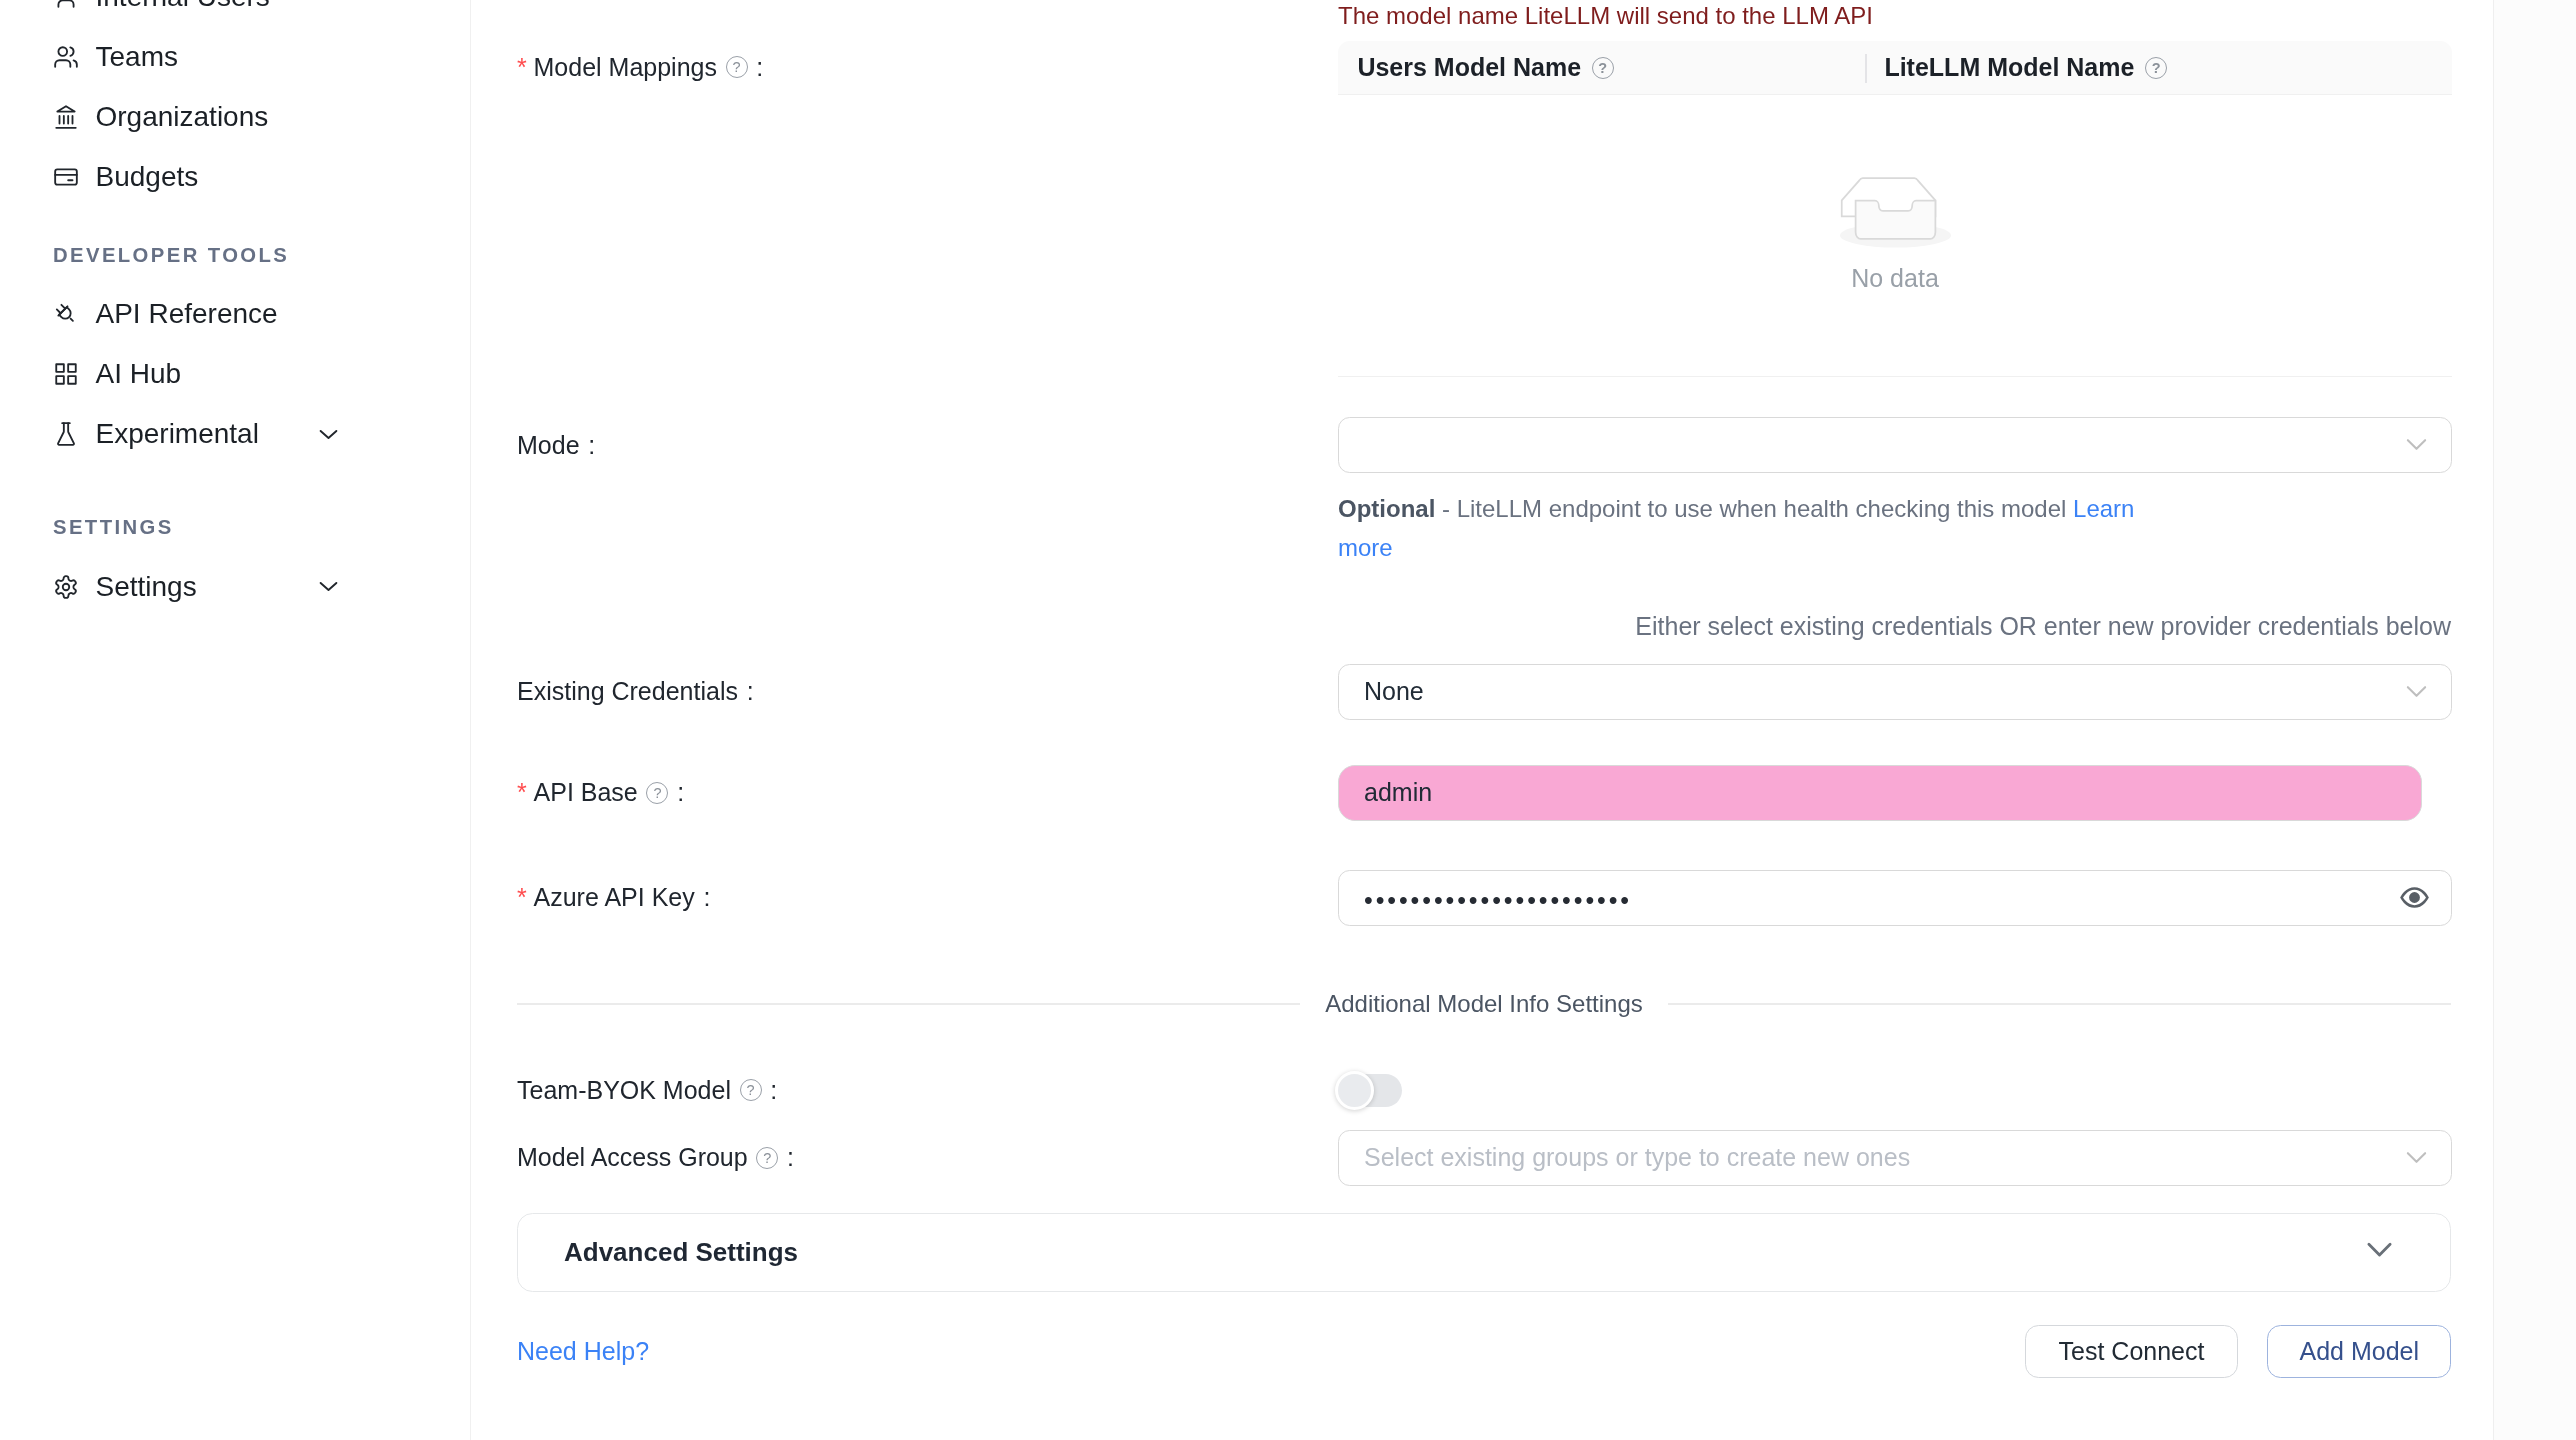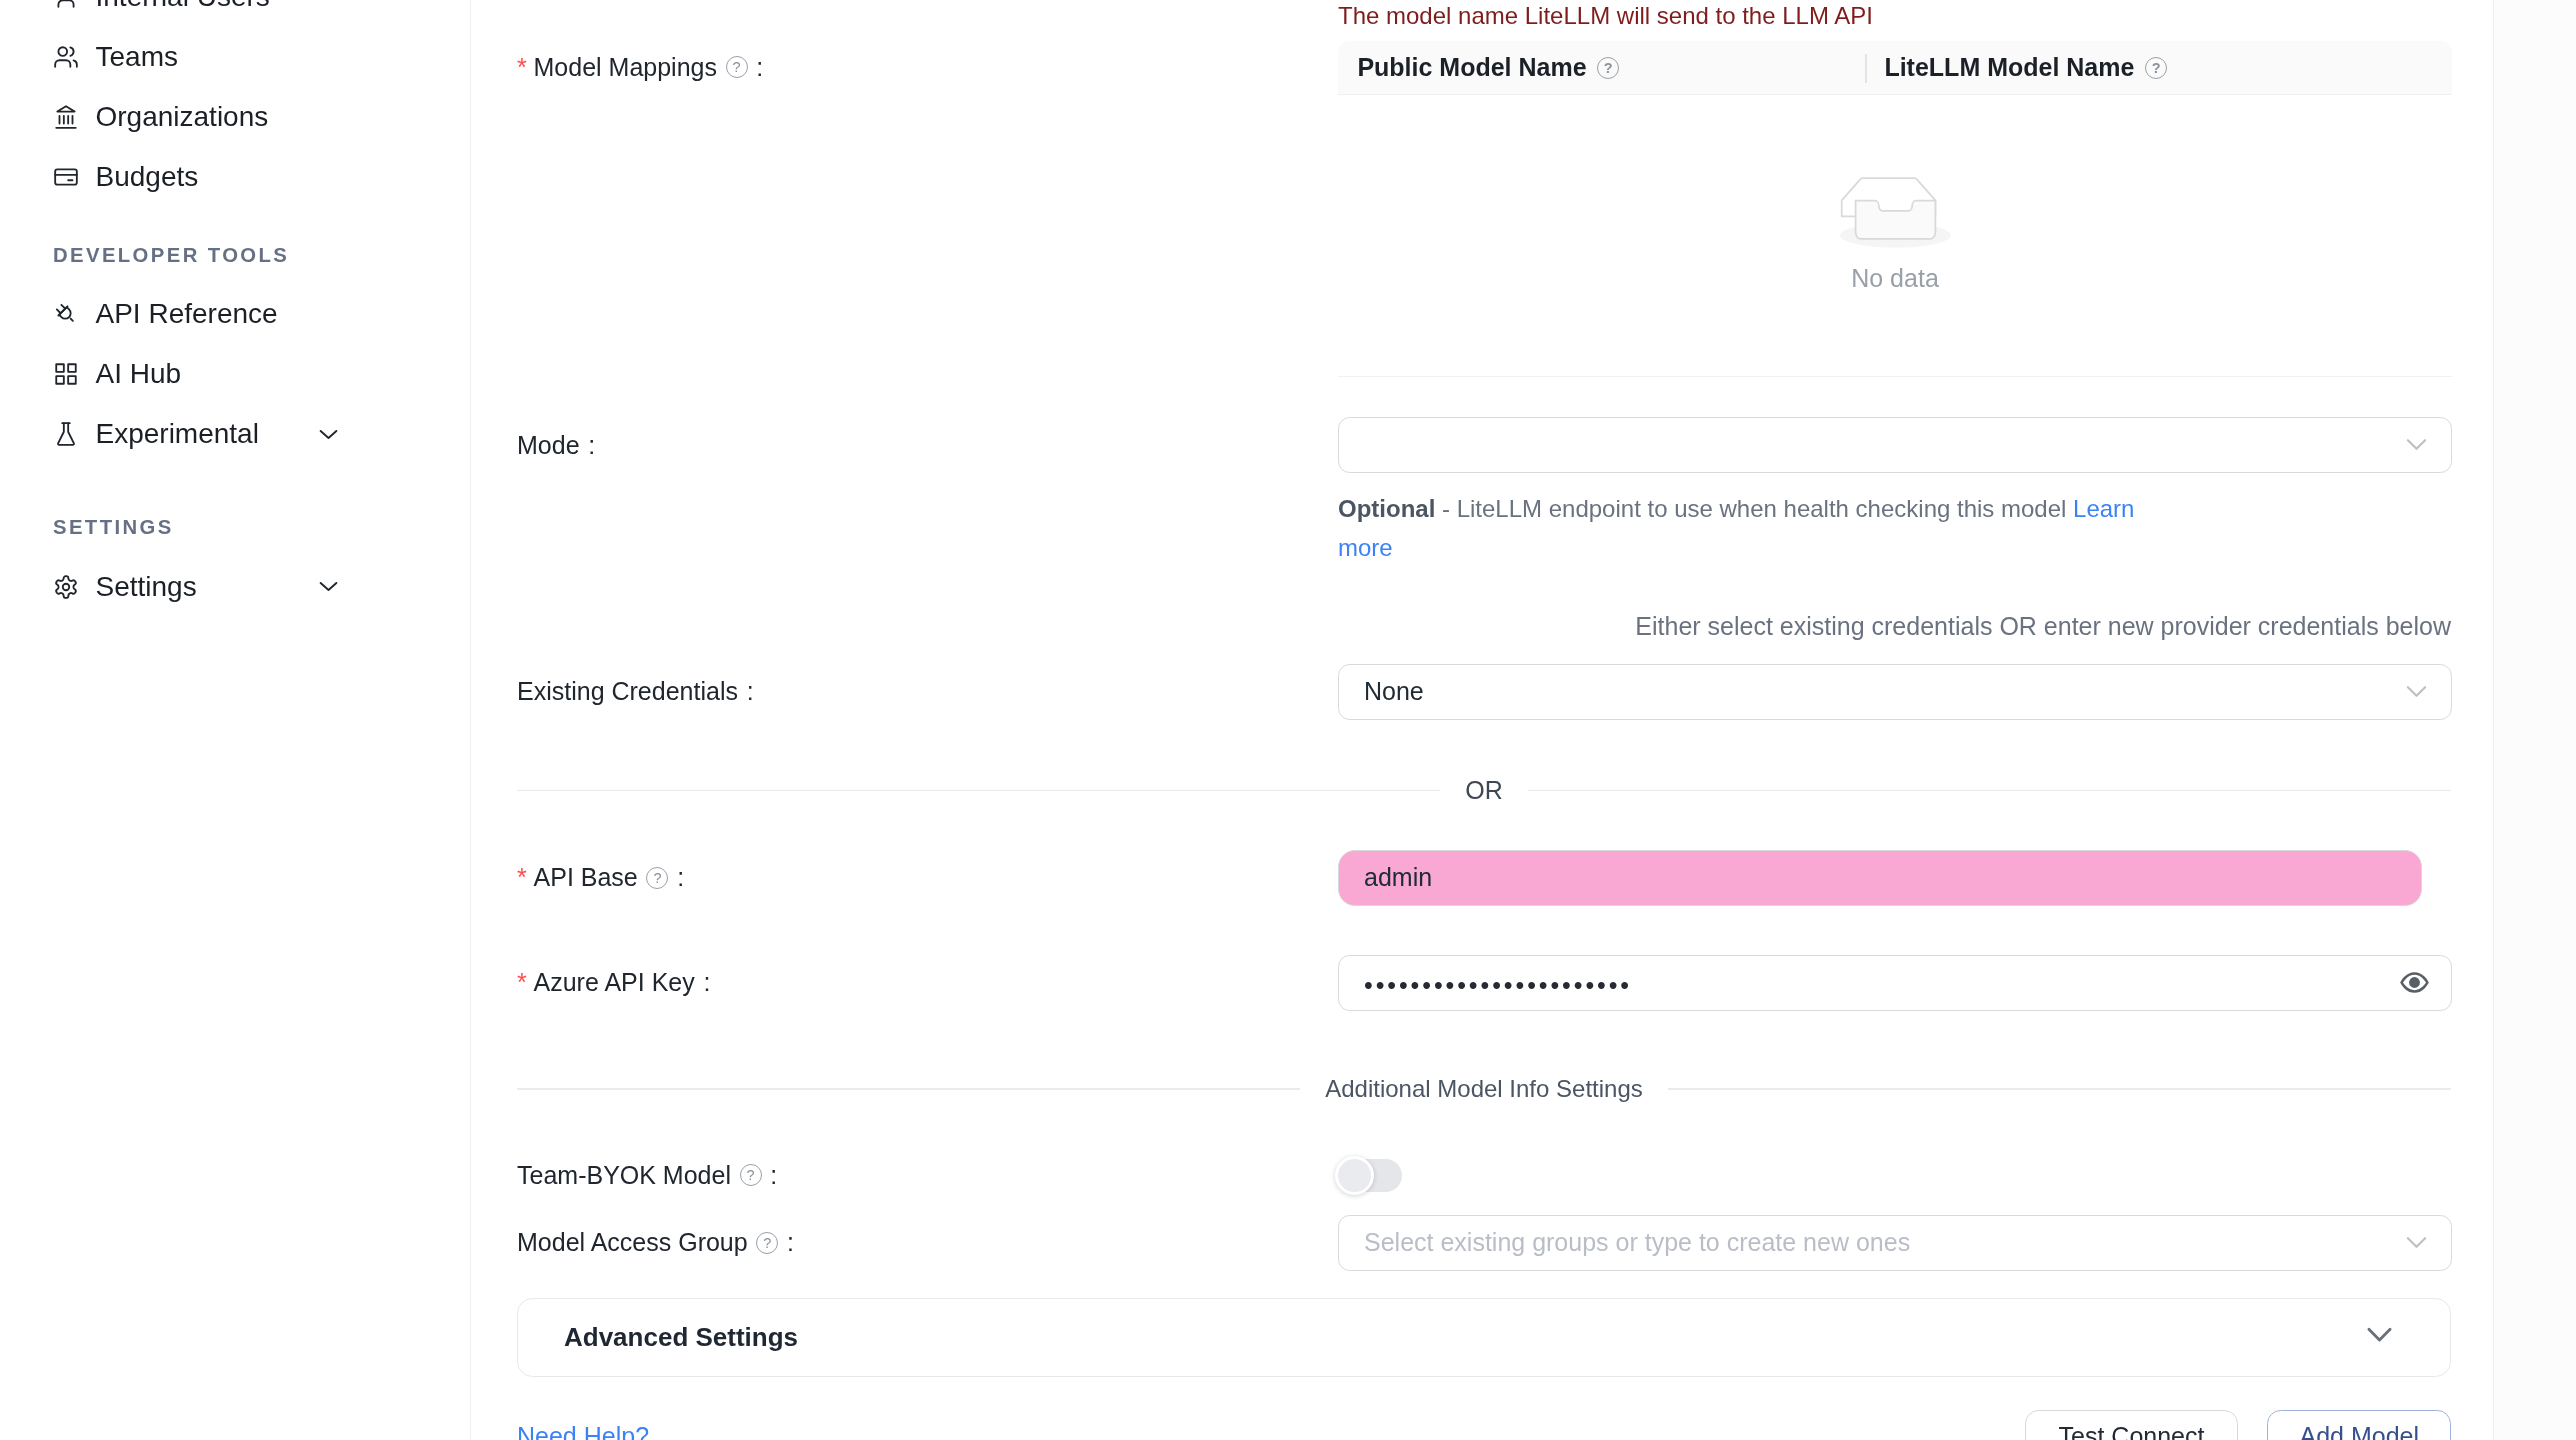--- a/index.html
+++ b/index.html
@@ -229,21 +229,21 @@
         <span class="req">*</span>
         <span>Model Mappings</span>
         <span class="help">
             <span>?</span>
           </span>
         <span class="colon">:</span>
       </div>
       <div class="mtable">
         <div class="thead">
           <div class="th">
-            <span>Public Model Name</span>
+            <span>Users Model Name</span>
             <span class="help">
                 <span>?</span>
               </span>
           </div>
           <div class="th second">
             <span>LiteLLM Model Name</span>
             <span class="help">
                 <span>?</span>
               </span>
           </div>
@@ -308,25 +308,20 @@
           <span>None</span>
           <span class="chev">
             <svg viewBox="0 0 24 14">
                 <polyline points="3 2 12 11 21 2"></polyline>
               </svg>
           </span>
         </div>
       </div>
     </div>
 
-    <div class="divider-row or-row">
-      <div class="line"></div>
-      <span>OR</span>
-      <div class="line"></div>
-    </div>
 
     <div class="row mt-api">
       <div class="flabel">
         <span class="req">*</span>
         <span>API Base</span>
         <span class="help">
             <span>?</span>
           </span>
         <span class="colon">:</span>
       </div>

